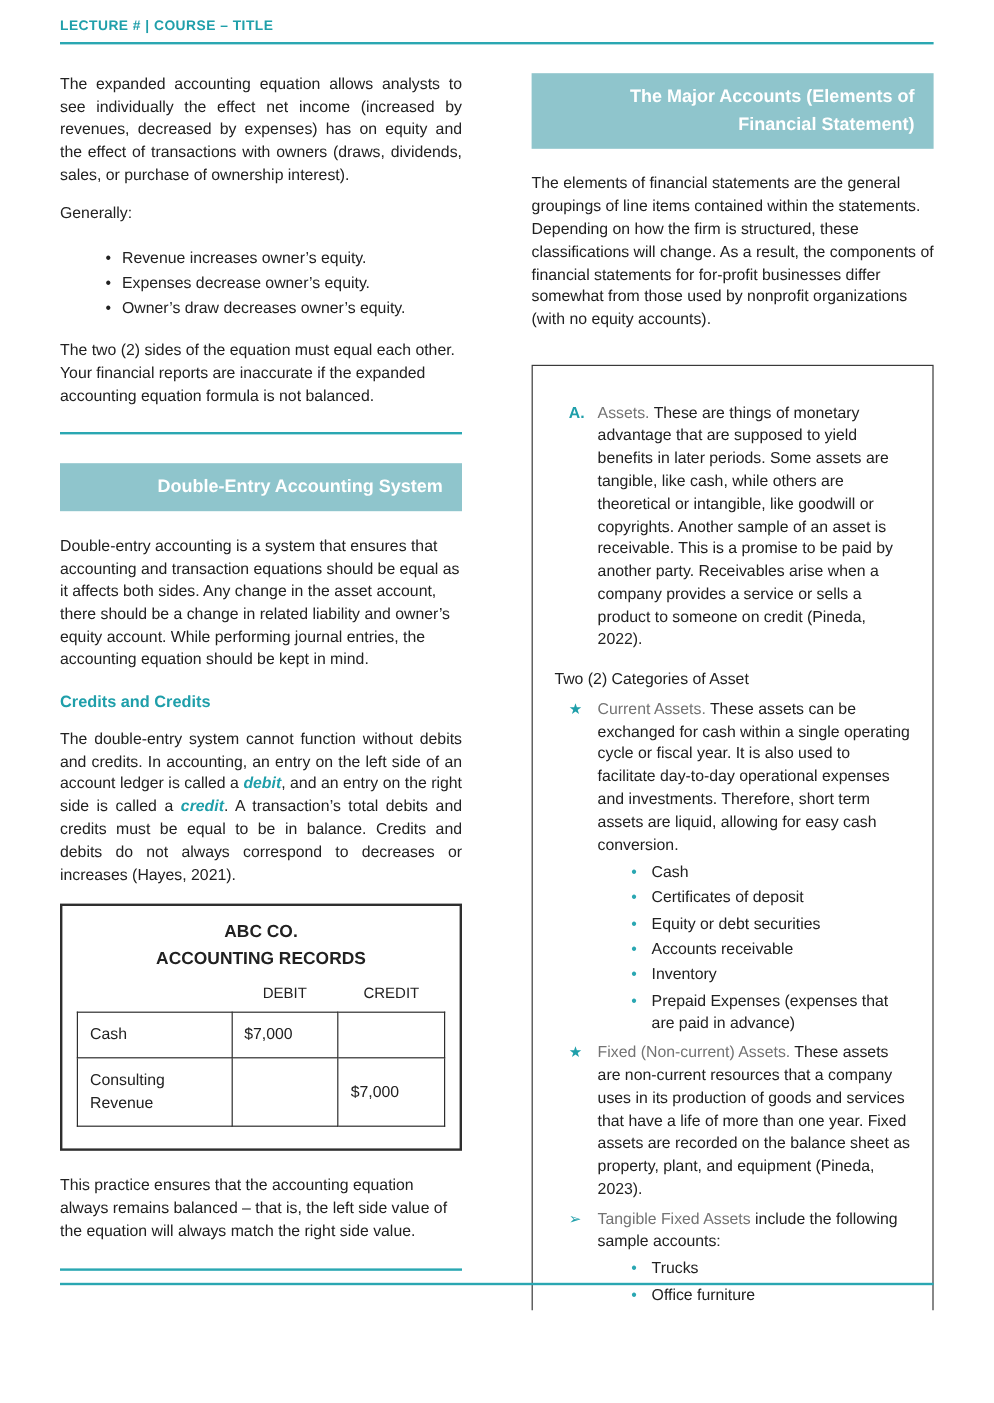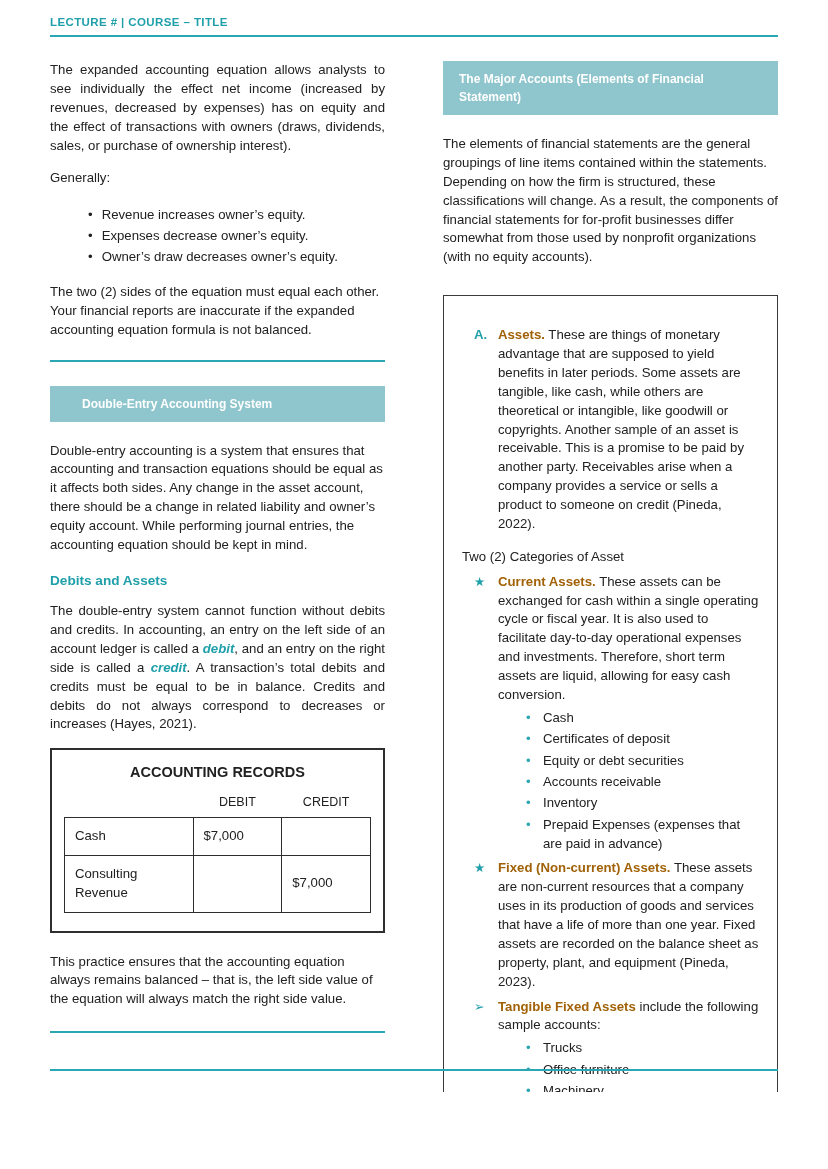--- a/index.html
+++ b/index.html
@@ -18,39 +18,39 @@
   .col { width: 341px; font-size: 13.2px; line-height: 1.43; }
   p.body { margin-bottom: 14px; }
   .justify { text-align: justify; }
   .label-line { margin: 14px 0 18px; }
   .blist { list-style: none; margin: 0 0 16px 38px; }
   .blist li { display: flex; margin: 2px 0; }
   .blist .dot { margin-right: 9px; }
   hr.divider { border: none; border-top: 2.5px solid #2aa7b2; margin: 20px 0; }
   hr.end-divider { margin-top: 22px; }
   .banner {
-    background: #8fc5cc; color: #ffffff; font-weight: 700; text-align: left;
-    font-size: 12px; line-height: 1.5; padding: 9px 16px; margin-bottom: 20px;
+    background: #8fc5cc; color: #ffffff; font-weight: 700; text-align: right;
+    font-size: 15px; line-height: 1.5; padding: 9px 16px; margin-bottom: 20px;
   }
   .banner.left-banner { margin-top: 24px; padding-left: 32px; }
   .subhead { color: #1f9faa; font-weight: 700; font-size: 13.6px; margin: 16px 0 12px; }
   .accent-word { color: #1f9faa; font-weight: 700; font-style: italic; }
   
   .tbl-wrap { border: 2px solid #2e2e2e; padding: 12px 12px 18px; margin: 14px 0 20px; }
   .tbl-title { text-align: center; font-weight: 700; font-size: 14.5px; line-height: 1.5; }
   table.acct { width: 100%; border-collapse: collapse; margin-top: 8px; }
   table.acct th { font-weight: 400; font-size: 12.5px; text-align: center; padding: 2px 0 5px; border: none; }
   table.acct td { border: 1.5px solid #2e2e2e; padding: 9px 10px; font-size: 13.2px; height: 37px; }
   
   .outline-box { border: 1.5px solid #3a3a3a; padding: 24px 18px 20px; margin-top: 28px; }
   .hang-item { display: flex; margin: 6px 0 0 12px; }
   .hang-item.assets-a { margin-bottom: 14px; }
   .hang-marker { color: #1f9faa; font-weight: 700; width: 24px; flex: none; }
   .star-marker { font-weight: 400; font-size: 12.5px; padding-top: 1px; }
-  .term { color: #a16207; font-weight: 700; }
+  .term { color: #737373; font-weight: 400; }
   .cat-heading { margin: 12px 0 0; }
   .sub-list { list-style: none; margin: 4px 0 4px 64px; }
   .sub-list li { display: flex; margin: 2.5px 0; }
   .sub-dot { color: #2aa7b2; width: 17px; flex: none; }
   
   .footer { position: absolute; left: 50px; right: 50px; bottom: 12px; }
   .footer hr.rule { margin: 0 0 9px 0; }
   .footer-row { display: flex; justify-content: space-between; align-items: center; padding-bottom: 4px; }
   .brand { color: #1f9faa; font-size: 11px; letter-spacing: .6px; }
   .brand .star { margin-right: 9px; font-size: 12px; }
@@ -89,25 +89,26 @@
       </ul>
 
       <p class="body">The two (2) sides of the equation must equal each other. Your financial reports are inaccurate if the expanded accounting equation formula is not balanced.</p>
 
       <hr class="divider">
 
       <div class="banner left-banner">Double-Entry Accounting System</div>
 
       <p class="body">Double-entry accounting is a system that ensures that accounting and transaction equations should be equal as it affects both sides. Any change in the asset account, there should be a change in related liability and owner’s equity account. While performing journal entries, the accounting equation should be kept in mind.</p>
 
-      <h3 class="subhead">Debits and Assets</h3>
+      <h3 class="subhead">Credits and Credits</h3>
 
       <p class="body justify"><span>The double-entry system cannot function without debits and credits. In accounting, an entry on the left side of an account ledger is called a </span><span class="accent-word">debit</span><span>, and an entry on the right side is called a </span><span class="accent-word">credit</span><span>. A transaction’s total debits and credits must be equal to be in balance. Credits and debits do not always correspond to decreases or increases (Hayes, 2021).</span></p>
 
       <div class="tbl-wrap">
+        <div class="tbl-title">ABC CO.</div>
         <div class="tbl-title">ACCOUNTING RECORDS</div>
         <table class="acct">
           <colgroup>
               <col style="width:42%">
               <col style="width:29%">
               <col style="width:29%">
             </colgroup>
           <thead>
             <tr>
               <th></th>

